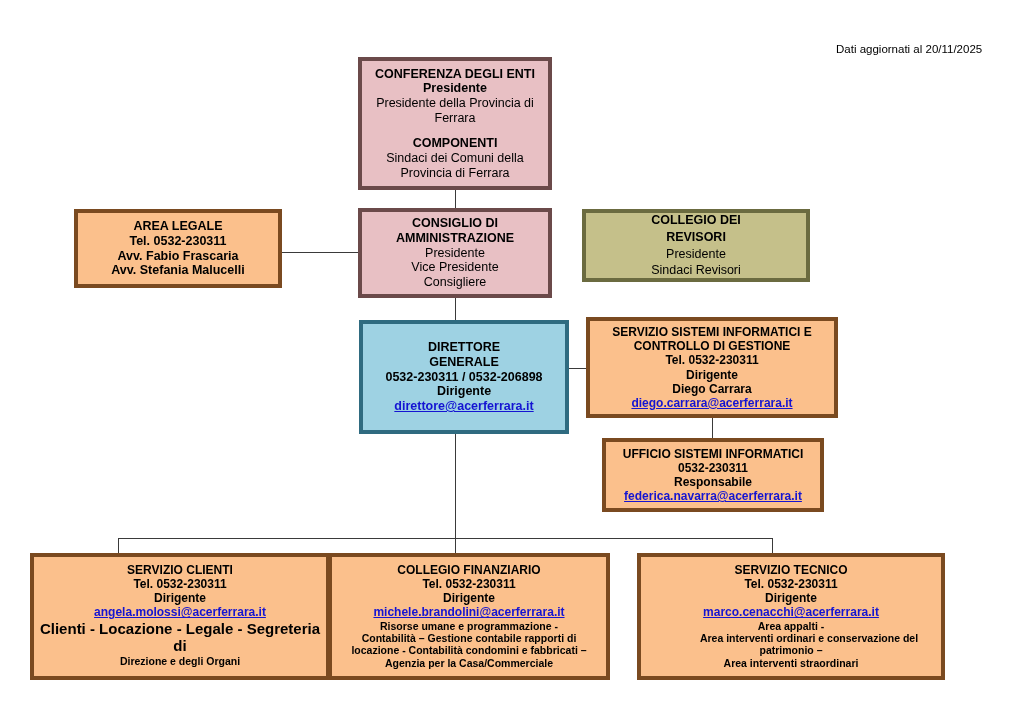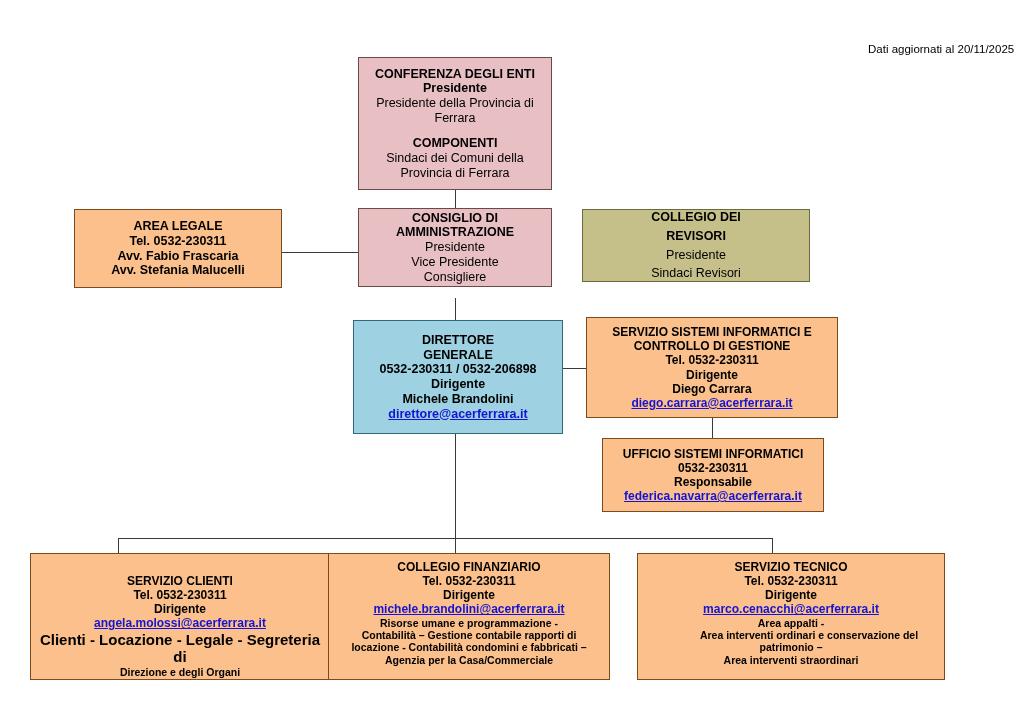--- a/index.html
+++ b/index.html
@@ -17,21 +17,21 @@
     width: 1024px;
     height: 724px;
     background: #ffffff;
     overflow: hidden;
   }
 
   
   .node {
     position: absolute;
     box-sizing: border-box;
-    border: 1px solid #1d4ed8;
+    border: 4px solid #1d4ed8;
     display: flex;
     flex-direction: column;
     align-items: center;
     justify-content: center;
     text-align: center;
     line-height: 1.18;
     z-index: 2;
   }
   .node .ln {
     display: block;
@@ -45,21 +45,21 @@
     font-weight: bold;
     color: #1414d2;
     text-decoration: underline;
     word-break: break-word;
   }
 
   
   .c-pink   { background: #e8c0c4; border-color: #6b4a4a; }
   .c-orange { background: #fbc08c; border-color: #7a4a20; }
   .c-olive  { background: #c5c08a; border-color: #6b6b40; justify-content: space-between; }
-  .c-blue   { background: #9ed2e3; border-color: #2f6b80; }
+  .c-blue   { background: #9ed2e3; border-color: #2f6b80; margin-left: 6px; }
 
   
   .conn {
     position: absolute;
     background: #3a3a3a;
     z-index: 1;
   }
   .conn.v { width: 1px; }
   .conn.h { height: 1px; }
 
@@ -85,81 +85,80 @@
   <div class="conn h" style="left:563px; top:368px; width:23px;"></div>
 
   <div class="conn v" style="left:712px; top:418px; height:20px;"></div>
 
   <div class="conn v" style="left:455px; top:434px; height:104px;"></div>
   <div class="conn h" style="left:118px; top:538px; width:655px;"></div>
   <div class="conn v" style="left:118px; top:538px; height:15px;"></div>
   <div class="conn v" style="left:455px; top:538px; height:15px;"></div>
   <div class="conn v" style="left:772px; top:538px; height:15px;"></div>
 
-  <div id="date-note" style="left:868px; top:43px;">Dati aggiornati al 20/11/2025</div>
+  <div id="date-note" style="left:836px; top:43px;">Dati aggiornati al 20/11/2025</div>
 
   <div class="node c-pink" style="left:358px; top:57px; width:194px; height:133px; font-size:12.5px;">
     <span class="ln b">CONFERENZA DEGLI ENTI</span>
     <span class="ln b">Presidente</span>
     <span class="ln">Presidente della Provincia di</span>
     <span class="ln">Ferrara</span>
     <span class="ln spacer"></span>
     <span class="ln b">COMPONENTI</span>
     <span class="ln">Sindaci dei Comuni della</span>
     <span class="ln">Provincia di Ferrara</span>
   </div>
 
   <div class="node c-orange" style="left:74px; top:209px; width:208px; height:79px; font-size:12.5px;">
     <span class="ln b">AREA LEGALE</span>
     <span class="ln b">Tel. 0532-230311</span>
     <span class="ln b">Avv. Fabio Frascaria</span>
     <span class="ln b">Avv. Stefania Malucelli</span>
   </div>
 
-  <div class="node c-pink" style="left:358px; top:208px; width:194px; height:79px; font-size:12.5px;">
+  <div class="node c-pink" style="left:358px; top:208px; width:194px; height:90px; font-size:12.5px;">
     <span class="ln b">CONSIGLIO DI</span>
     <span class="ln b">AMMINISTRAZIONE</span>
     <span class="ln">Presidente</span>
     <span class="ln">Vice Presidente</span>
     <span class="ln">Consigliere</span>
   </div>
 
   <div class="node c-olive" style="left:582px; top:209px; width:228px; height:73px; font-size:12.5px;">
     <span class="ln b">COLLEGIO DEI</span>
     <span class="ln b">REVISORI</span>
     <span class="ln">Presidente</span>
     <span class="ln">Sindaci Revisori</span>
   </div>
 
   <div class="node c-blue" style="left:353px; top:320px; width:210px; height:114px; font-size:12.5px;">
     <span class="ln b">DIRETTORE</span>
     <span class="ln b">GENERALE</span>
     <span class="ln b">0532-230311 / 0532-206898</span>
     <span class="ln b">Dirigente</span>
-    <span class="ln b">Michele Brandolini</span>
     <span class="ln mail">direttore@acerferrara.it</span>
   </div>
 
   <div class="node c-orange" style="left:586px; top:317px; width:252px; height:101px; font-size:12px;">
     <span class="ln b">SERVIZIO SISTEMI INFORMATICI E</span>
     <span class="ln b">CONTROLLO DI GESTIONE</span>
     <span class="ln b">Tel. 0532-230311</span>
     <span class="ln b">Dirigente</span>
     <span class="ln b">Diego Carrara</span>
     <span class="ln mail">diego.carrara@acerferrara.it</span>
   </div>
 
   <div class="node c-orange" style="left:602px; top:438px; width:222px; height:74px; font-size:12px;">
     <span class="ln b">UFFICIO SISTEMI INFORMATICI</span>
     <span class="ln b">0532-230311</span>
     <span class="ln b">Responsabile</span>
     <span class="ln mail">federica.navarra@acerferrara.it</span>
   </div>
 
-  <div class="node c-orange" style="left:30px; top:553px; width:300px; height:127px; font-size:12px; justify-content:flex-start; padding-top:20px;">
+  <div class="node c-orange" style="left:30px; top:553px; width:300px; height:127px; font-size:12px; justify-content:flex-start; padding-top:6px;">
     <span class="ln b">SERVIZIO CLIENTI</span>
     <span class="ln b">Tel. 0532-230311</span>
     <span class="ln b">Dirigente</span>
     <span class="ln mail">angela.molossi@acerferrara.it</span>
     <span class="ln b" style="font-size:15px;">Clienti  -  Locazione  -  Legale  - Segreteria di</span>
     <span class="ln b" style="font-size:10.5px;">Direzione e degli Organi</span>
   </div>
 
   <div class="node c-orange" style="left:328px; top:553px; width:282px; height:127px; font-size:12px; justify-content:flex-start; padding-top:6px;">
     <span class="ln b">COLLEGIO FINANZIARIO</span>

